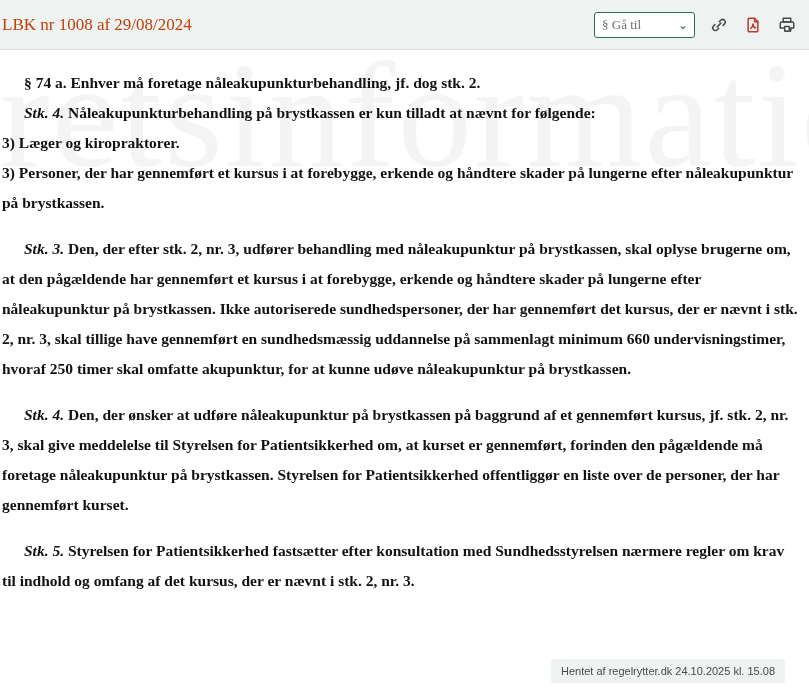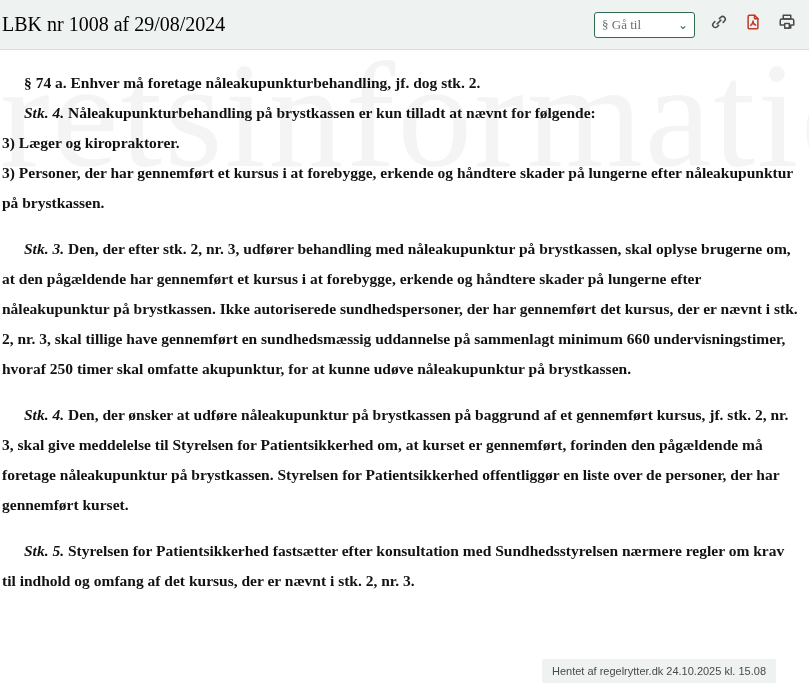--- a/index.html
+++ b/index.html
@@ -23,30 +23,30 @@
     background: #eef2f0;
     border-bottom: 1px solid #d9e0dc;
     display: flex;
     align-items: center;
     padding: 0 12px 0 0;
     box-sizing: border-box;
     z-index: 5;
   }
   .header-title {
     font-family: "Liberation Serif", serif;
-    font-size: 20px;
-    color: #000000;
+    font-size: 17px;
+    color: #c2410c;
     padding-left: 2px;
     white-space: nowrap;
     flex: 0 0 auto;
   }
   .header-tools {
     margin-left: auto;
     display: flex;
-    align-items: flex-start;
+    align-items: center;
     gap: 14px;
     padding-left: 44px;
   }
 
   
   .goto-box {
     display: flex;
     align-items: center;
     background: #ffffff;
     border: 1px solid #2f6b4f;
@@ -121,21 +121,21 @@
   }
   .para.indent { text-indent: 22px; }
   .spacer { height: 16px; }
   .stk {
     font-style: italic;
   }
 
   
   .footer-stamp {
     position: absolute;
-    right: 33px;
+    right: 24px;
     bottom: 10px;
     background: #eef2f0;
     color: #4a4a4a;
     font-family: "Liberation Sans", sans-serif;
     font-size: 11px;
     padding: 6px 10px;
     border-radius: 2px;
     z-index: 6;
   }
 </style>

